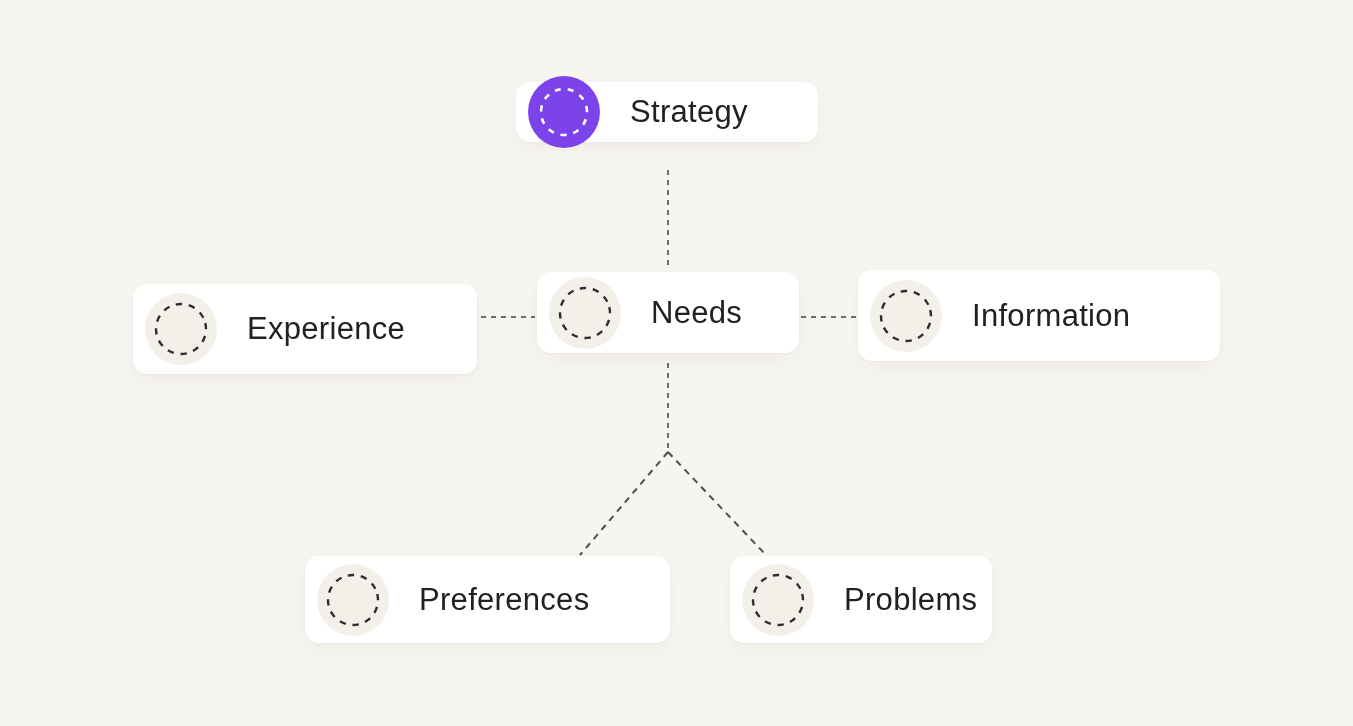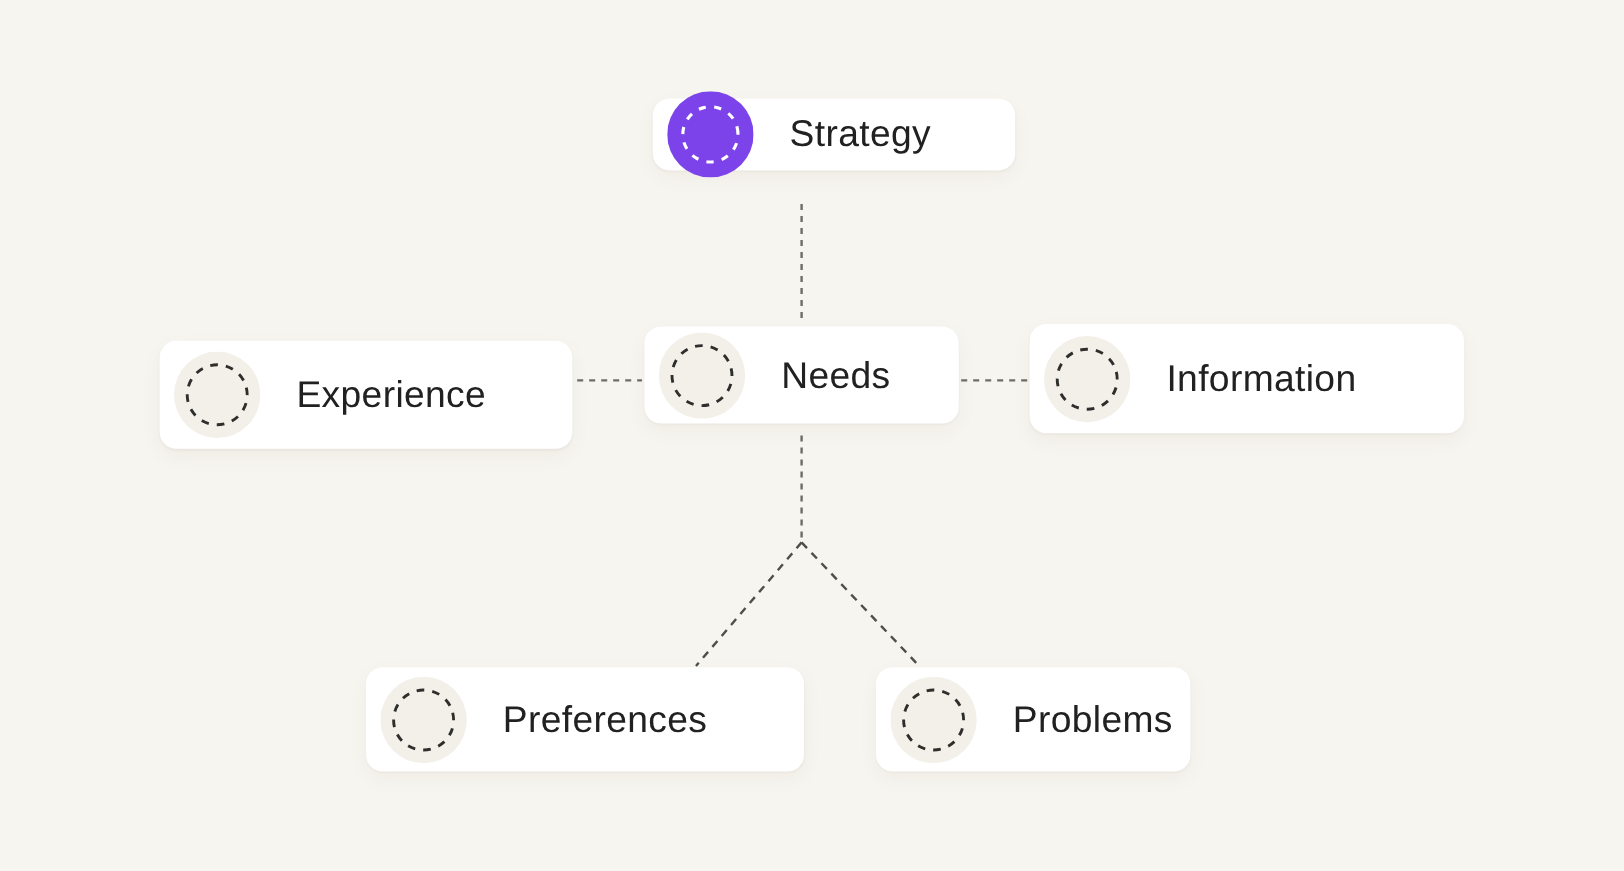--- a/index.html
+++ b/index.html
@@ -67,21 +67,21 @@
   .icon .dash {
     fill: none;
     stroke: var(--icon-dash);
     stroke-width: 2.4;
     stroke-dasharray: 6.4 6.7;
     stroke-linecap: butt;
   }
   .icon.accent .outer { fill: var(--accent); }
   .icon.accent .dash { stroke: var(--accent-dash); stroke-width: 2.6; stroke-dasharray: 6 7; }
 
-  .node-strategy    { left: 516px; top: 82px;  width: 302px; height: 60px; margin-left: 28px; }
+  .node-strategy    { left: 516px; top: 82px;  width: 302px; height: 60px; }
   .node-experience  { left: 133px; top: 284px; width: 344px; height: 90px; }
   .node-needs       { left: 537px; top: 272px; width: 262px; height: 81px; }
   .node-information { left: 858px; top: 270px; width: 362px; height: 91px; }
   .node-preferences { left: 305px; top: 556px; width: 365px; height: 87px; }
   .node-problems    { left: 730px; top: 556px; width: 262px; height: 87px; }
 </style>
 </head>
 <body>
 
 <div class="canvas">

